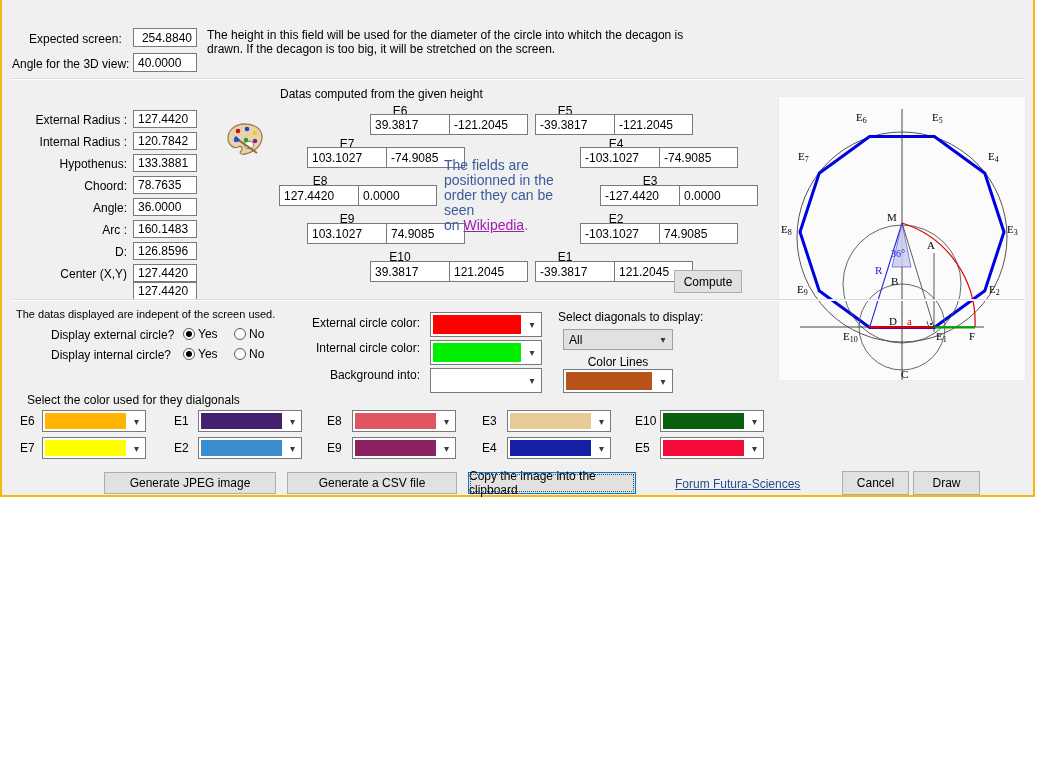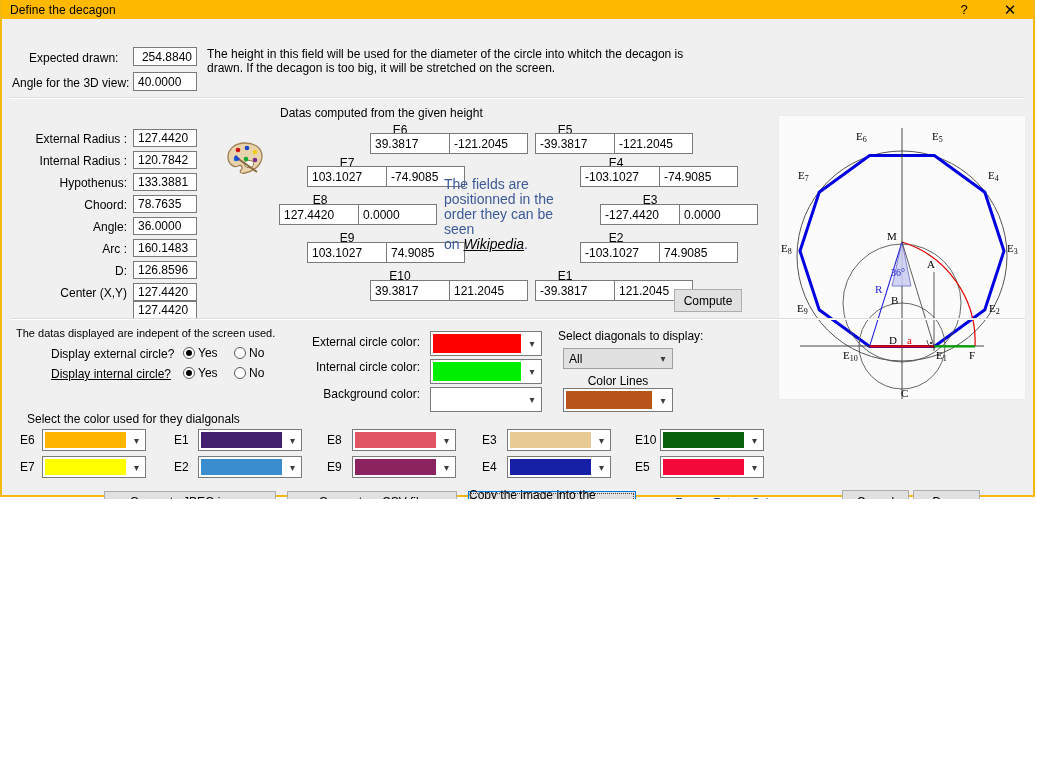--- a/index.html
+++ b/index.html
@@ -32,21 +32,21 @@
 
   #palette{position:absolute;left:222px;top:118px;width:42px;height:42px;}
 
   
   #grp-caption{position:absolute;left:278px;top:87px;font-size:12px;}
   .ecap{position:absolute;font-size:12px;text-align:center;}
   .epair{position:absolute;display:flex;}
   .epair .tf{height:21px;width:79px;justify-content:flex-start;}
   .epair .tf:first-child{border-right:none;}
   #note{position:absolute;left:442px;top:158px;width:118px;color:#3c5a99;font-size:14px;line-height:15px;}
-  #note a{color:#000000;font-style:italic;}
+  #note a{color:#a21caf;}
   .btn{border:1px solid #adadad;background:#e1e1e1;font-family:"Liberation Sans",sans-serif;font-size:12px;
        color:#000;display:flex;align-items:center;justify-content:center;box-sizing:border-box;}
   #compute{position:absolute;left:672px;top:270px;width:68px;height:23px;}
 
   
   #preview{position:absolute;left:776px;top:96px;width:248px;height:285px;background:#fbfbfb;border:1px solid #ececec;box-sizing:border-box;overflow:hidden;}
 
   
   #opts-note{position:absolute;left:14px;top:308px;font-size:11px;}
   .qlbl{position:absolute;font-size:12px;}
@@ -74,31 +74,24 @@
   #forum{position:absolute;left:673px;top:477px;font-size:12px;color:#2a4b8d;text-decoration:underline;}
 
   #canvas{position:absolute;left:0;top:499px;width:1037px;height:281px;background:#fff;}
   .arwg{font-family:"Liberation Sans",sans-serif;}
 </style>
 </head>
 <body>
 
 <div class="win">
 
-  <div class="titlebar">
-    <span class="ttl">Define the decagon</span>
-    <div class="tb-btns">
-      <div class="tb-btn">?</div>
-      <div class="tb-btn close">✕</div>
-    </div>
-  </div>
 
   <div class="body">
 
-    <span class="lbl" id="exp-h-lbl">Expected drawn:</span>
+    <span class="lbl" id="exp-h-lbl">Expected screen:</span>
     <div class="tf" id="exp-h">254.8840</div>
     <span class="lbl" id="ang-lbl">Angle for the 3D view:</span>
     <div class="tf" id="ang">40.0000</div>
     <div id="desc">The height in this field will be used for the diameter of the circle into whitch the decagon is drawn. If the decagon is too big, it will be stretched on the screen.</div>
 
     <div class="sep" style="top:78px;"></div>
 
     <div id="computed-col">
         <span class="dl" style="left: 5px; top: 113px;">External Radius :</span>
         <div class="tf dv ro" style="top: 110px;">127.4420</div>
@@ -248,21 +241,21 @@
           <text x="112" y="160" fill="#2222dd" font-size="10">36°</text>
           <text x="122" y="281">C</text>
         </g>
       </svg>
     </div>
 
     <div class="sep" style="top:299px;"></div>
 
     <span id="opts-note">The datas displayed are indepent of the screen used.</span>
     <span class="qlbl" style="left:49px;top:328px;">Display external circle?</span>
-    <span class="qlbl" style="left:49px;top:348px;text-decoration:underline;">Display internal circle?</span>
+    <span class="qlbl" style="left:49px;top:348px;">Display internal circle?</span>
 
     <div class="radio on" style="left:181px;top:327px;">
         <span class="dot"></span>
         <span>Yes</span>
       </div>
     <div class="radio" style="left:232px;top:327px;">
         <span class="dot"></span>
         <span>No</span>
       </div>
     <div class="radio on" style="left:181px;top:347px;">
@@ -281,21 +274,21 @@
       <div class="sw" id="sw-ext" style="background: rgb(255, 0, 0);"></div>
         <div class="arw arwg">▾</div>
     </div>
 
     <span class="clbl" style="left:258px;top:341px;width:160px;">Internal circle color:</span>
     <div class="combo plain" id="cmb-int" style="left:428px;top:340px;width:112px;height:25px;">
       <div class="sw" id="sw-int" style="background: rgb(0, 238, 0);"></div>
         <div class="arw arwg">▾</div>
     </div>
 
-    <span class="clbl" style="left:258px;top:368px;width:160px;">Background color:</span>
+    <span class="clbl" style="left:258px;top:368px;width:160px;">Background into:</span>
     <div class="combo plain" id="cmb-bg" style="left:428px;top:368px;width:112px;height:25px;">
       <div class="sw" id="sw-bg" style="background: rgb(255, 255, 255);"></div>
         <div class="arw arwg">▾</div>
     </div>
 
     <span class="clbl" style="left:556px;top:310px;width:160px;text-align:left;">Select diagonals to display:</span>
     <div class="combo gray" id="cmb-diag" style="left:561px;top:329px;width:110px;height:21px;">
       <div class="txt">All</div>
         <div class="arw arwg">▾</div>
     </div>

